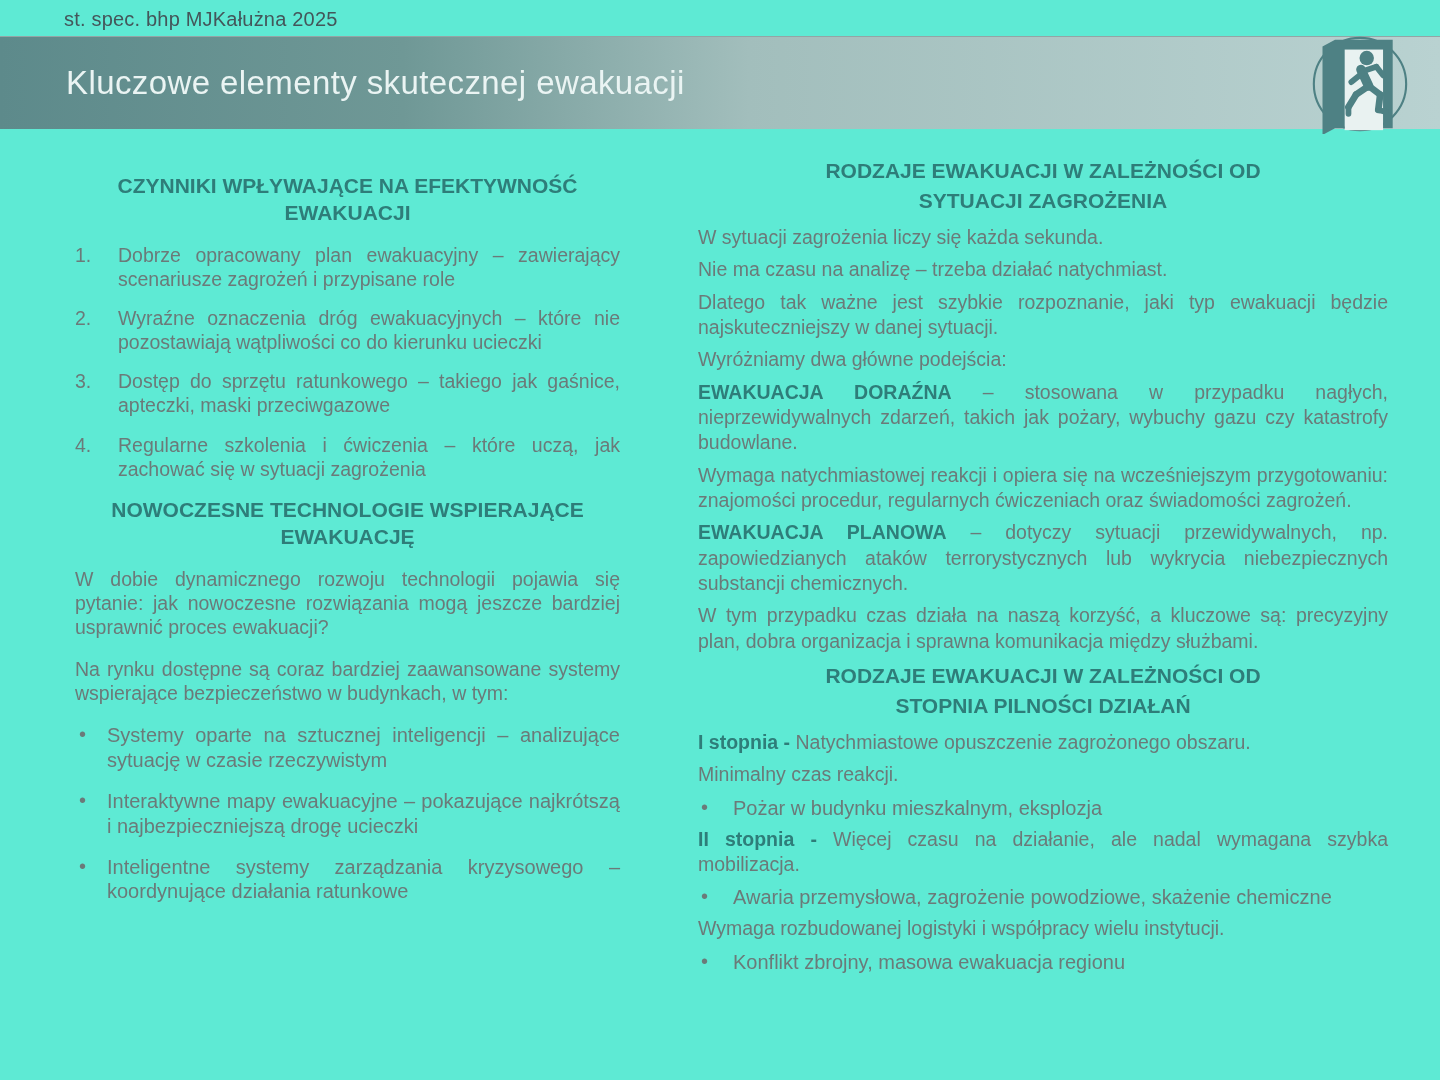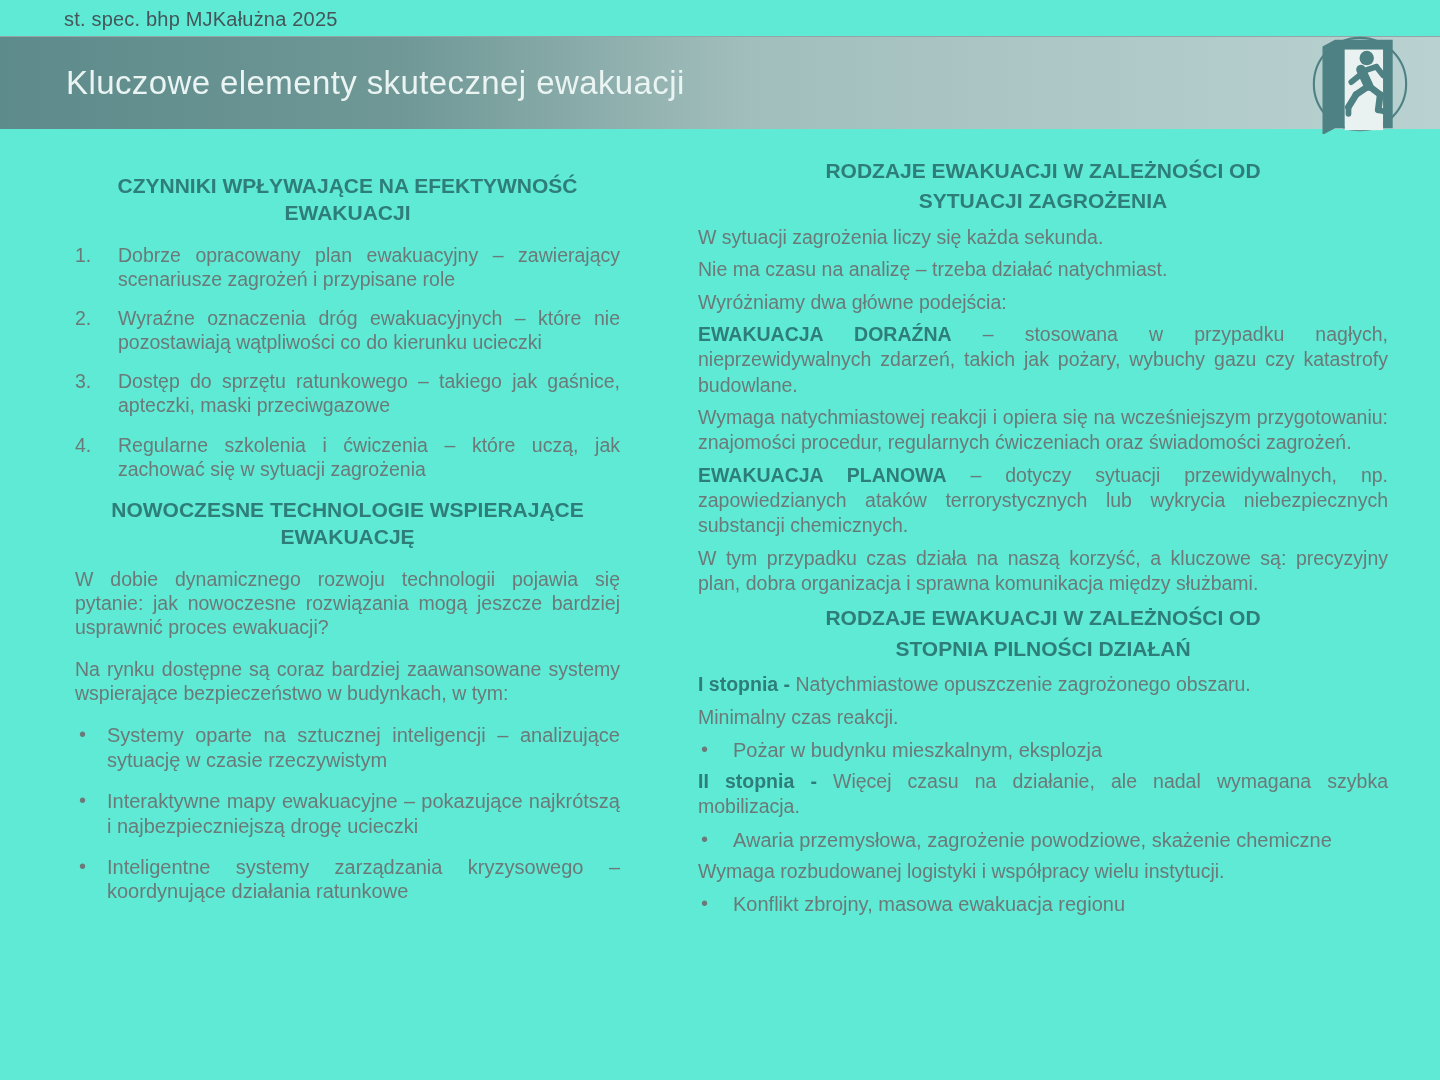--- a/index.html
+++ b/index.html
@@ -103,20 +103,21 @@
       <li>Systemy oparte na sztucznej inteligencji – analizujące sytuację w czasie rzeczywistym</li>
       <li>Interaktywne mapy ewakuacyjne – pokazujące najkrótszą i najbezpieczniejszą drogę ucieczki</li>
       <li>Inteligentne systemy zarządzania kryzysowego – koordynujące działania ratunkowe</li>
     </ul>
   </section>
 
   <section class="col col-right">
     <h2 class="sec-heading">RODZAJE EWAKUACJI W ZALEŻNOŚCI OD SYTUACJI ZAGROŻENIA</h2>
     <p class="para">W sytuacji zagrożenia liczy się każda sekunda.</p>
     <p class="para">Nie ma czasu na analizę – trzeba działać natychmiast.</p>
+    <p class="para">Dlatego tak ważne jest szybkie rozpoznanie, jaki typ ewakuacji będzie najskuteczniejszy w danej sytuacji.</p>
     <p class="para">Wyróżniamy dwa główne podejścia:</p>
     <p class="para"><strong class="lead">EWAKUACJA DORAŹNA</strong><span> – stosowana w przypadku nagłych, nieprzewidywalnych zdarzeń, takich jak pożary, wybuchy gazu czy katastrofy budowlane.</span></p>
     <p class="para">Wymaga natychmiastowej reakcji i opiera się na wcześniejszym przygotowaniu: znajomości procedur, regularnych ćwiczeniach oraz świadomości zagrożeń.</p>
     <p class="para"><strong class="lead">EWAKUACJA PLANOWA</strong><span> – dotyczy sytuacji przewidywalnych, np. zapowiedzianych ataków terrorystycznych lub wykrycia niebezpiecznych substancji chemicznych.</span></p>
     <p class="para">W tym przypadku czas działa na naszą korzyść, a kluczowe są: precyzyjny plan, dobra organizacja i sprawna komunikacja między służbami.</p>
 
     <h2 class="sec-heading mt-heading2">RODZAJE EWAKUACJI W ZALEŻNOŚCI OD STOPNIA PILNOŚCI DZIAŁAŃ</h2>
     <p class="para"><strong class="lead">I stopnia -</strong><span> Natychmiastowe opuszczenie zagrożonego obszaru.</span></p>
     <p class="para">Minimalny czas reakcji.</p>
     <ul class="bullet-list">

